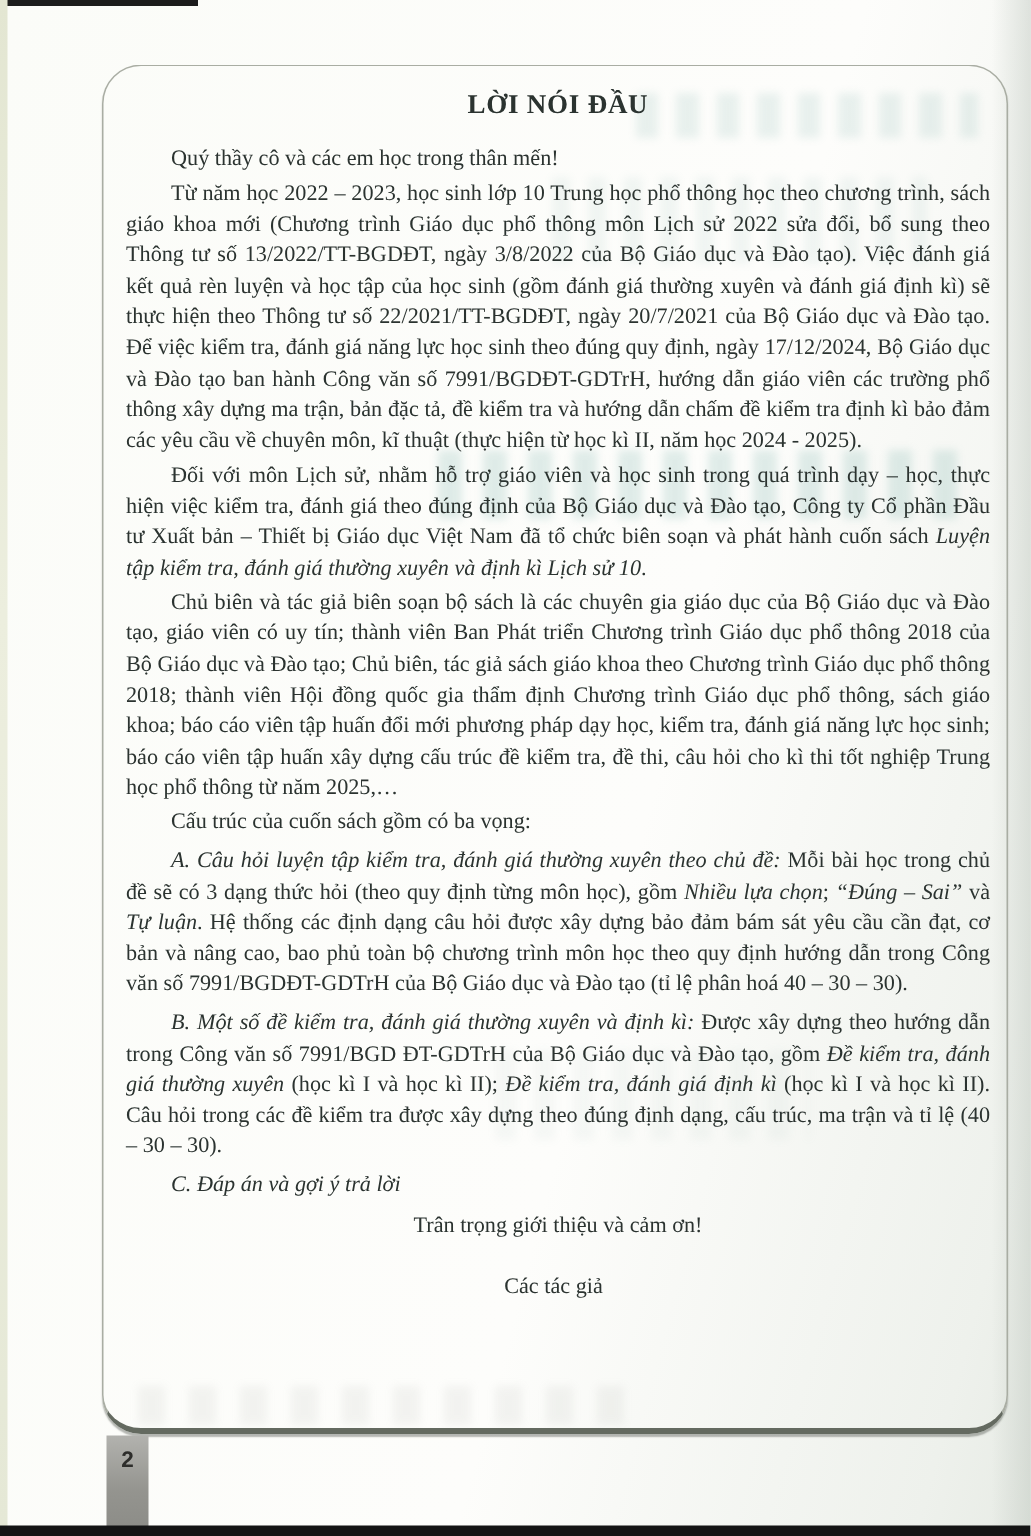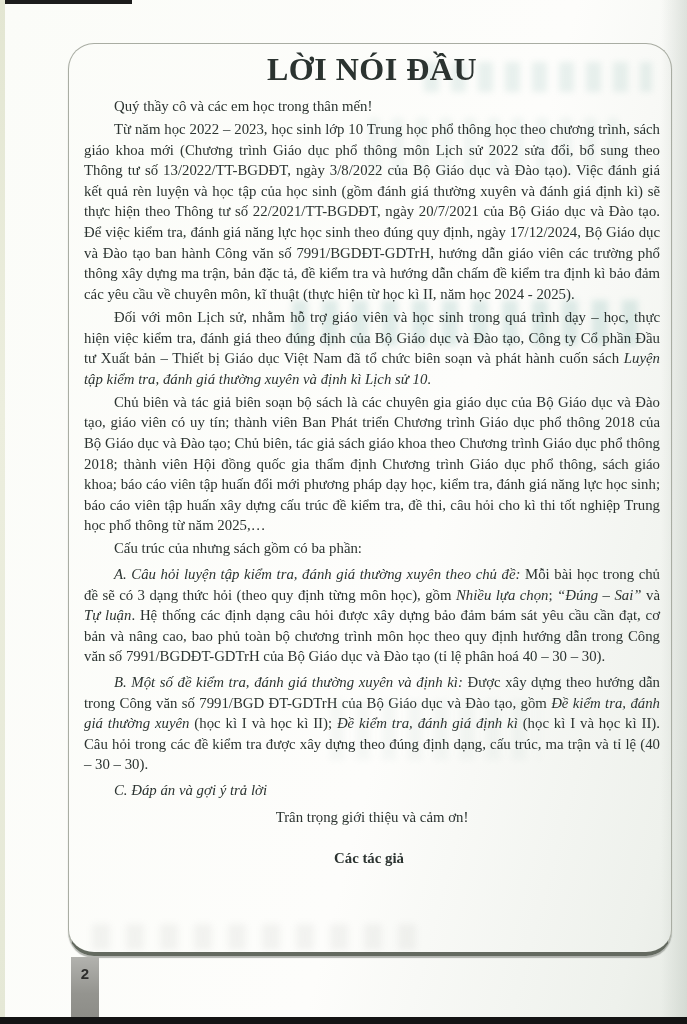--- a/index.html
+++ b/index.html
@@ -46,32 +46,32 @@
 
   
   .content {
     position: absolute; left: 84px; top: 52px; width: 576px;
     font-size: 14.8px; line-height: 20.6px;
     text-align: justify;
     z-index: 3;
   }
   .title {
     text-align: center;
-    font-size: 32px; font-weight: bold;
+    font-size: 18px; font-weight: bold;
     letter-spacing: .5px;
     margin: 2px 0 12px 0;
     line-height: 30px;
   }
   p { margin: 2.5px 0; }
   p.indent { text-indent: 30px; }
   .sec { margin-top: 5px; }
   .bi { font-weight: normal; font-style: italic; }
   .it { font-style: italic; }
   .right { text-align: center; margin-top: 6px; }
-  .bold { font-weight: bold; margin-top: 21px; }
+  .bold { font-weight: normal; margin-top: 21px; }
   .signature { padding-right: 6px; }
 
   
   .page-tab {
     position: absolute; left: 71px; top: 957px;
     width: 28px; height: 67px;
     background: linear-gradient(180deg, #b2b2ae, #94948f 55%, #8b8b86);
     z-index: 5;
     text-align: center;
   }
@@ -102,21 +102,21 @@
   <div class="title">LỜI NÓI ĐẦU</div>
 
   <p class="indent">Quý thầy cô và các em học trong thân mến!</p>
 
   <p class="indent">Từ năm học 2022 – 2023, học sinh lớp 10 Trung học phổ thông học theo chương trình, sách giáo khoa mới (Chương trình Giáo dục phổ thông môn Lịch sử 2022 sửa đổi, bổ sung theo Thông tư số 13/2022/TT-BGDĐT, ngày 3/8/2022 của Bộ Giáo dục và Đào tạo). Việc đánh giá kết quả rèn luyện và học tập của học sinh (gồm đánh giá thường xuyên và đánh giá định kì) sẽ thực hiện theo Thông tư số 22/2021/TT-BGDĐT, ngày 20/7/2021 của Bộ Giáo dục và Đào tạo. Để việc kiểm tra, đánh giá năng lực học sinh theo đúng quy định, ngày 17/12/2024, Bộ Giáo dục và Đào tạo ban hành Công văn số 7991/BGDĐT-GDTrH, hướng dẫn giáo viên các trường phổ thông xây dựng ma trận, bản đặc tả, đề kiểm tra và hướng dẫn chấm đề kiểm tra định kì bảo đảm các yêu cầu về chuyên môn, kĩ thuật (thực hiện từ học kì II, năm học 2024 - 2025).</p>
 
   <p class="indent"><span>Đối với môn Lịch sử, nhằm hỗ trợ giáo viên và học sinh trong quá trình dạy – học, thực hiện việc kiểm tra, đánh giá theo đúng định của Bộ Giáo dục và Đào tạo, Công ty Cổ phần Đầu tư Xuất bản – Thiết bị Giáo dục Việt Nam đã tổ chức biên soạn và phát hành cuốn sách </span><span class="it">Luyện tập kiểm tra, đánh giá thường xuyên và định kì Lịch sử 10</span><span>.</span></p>
 
   <p class="indent">Chủ biên và tác giả biên soạn bộ sách là các chuyên gia giáo dục của Bộ Giáo dục và Đào tạo, giáo viên có uy tín; thành viên Ban Phát triển Chương trình Giáo dục phổ thông 2018 của Bộ Giáo dục và Đào tạo; Chủ biên, tác giả sách giáo khoa theo Chương trình Giáo dục phổ thông 2018; thành viên Hội đồng quốc gia thẩm định Chương trình Giáo dục phổ thông, sách giáo khoa; báo cáo viên tập huấn đổi mới phương pháp dạy học, kiểm tra, đánh giá năng lực học sinh; báo cáo viên tập huấn xây dựng cấu trúc đề kiểm tra, đề thi, câu hỏi cho kì thi tốt nghiệp Trung học phổ thông từ năm 2025,…</p>
 
-  <p class="indent">Cấu trúc của nhưng sách gồm có ba phần:</p>
+  <p class="indent">Cấu trúc của cuốn sách gồm có ba vọng:</p>
 
   <p class="indent sec"><span class="bi">A. Câu hỏi luyện tập kiểm tra, đánh giá thường xuyên theo chủ đề:</span><span> Mỗi bài học trong chủ đề sẽ có 3 dạng thức hỏi (theo quy định từng môn học), gồm </span><span class="it">Nhiều lựa chọn</span><span>; </span><span class="it">“Đúng – Sai”</span><span> và </span><span class="it">Tự luận</span><span>. Hệ thống các định dạng câu hỏi được xây dựng bảo đảm bám sát yêu cầu cần đạt, cơ bản và nâng cao, bao phủ toàn bộ chương trình môn học theo quy định hướng dẫn trong Công văn số 7991/BGDĐT-GDTrH của Bộ Giáo dục và Đào tạo (tỉ lệ phân hoá 40 – 30 – 30).</span></p>
 
   <p class="indent sec"><span class="bi">B. Một số đề kiểm tra, đánh giá thường xuyên và định kì:</span><span> Được xây dựng theo hướng dẫn trong Công văn số 7991/BGD ĐT-GDTrH của Bộ Giáo dục và Đào tạo, gồm </span><span class="it">Đề kiểm tra, đánh giá thường xuyên</span><span> (học kì I và học kì II); </span><span class="it">Đề kiểm tra, đánh giá định kì</span><span> (học kì I và học kì II). Câu hỏi trong các đề kiểm tra được xây dựng theo đúng định dạng, cấu trúc, ma trận và tỉ lệ (40 – 30 – 30).</span></p>
 
   <p class="indent sec"><span class="bi">C. Đáp án và gợi ý trả lời</span></p>
 
 
   <p class="right">Trân trọng giới thiệu và cảm ơn!</p>
   <p class="right bold signature">Các tác giả</p>

